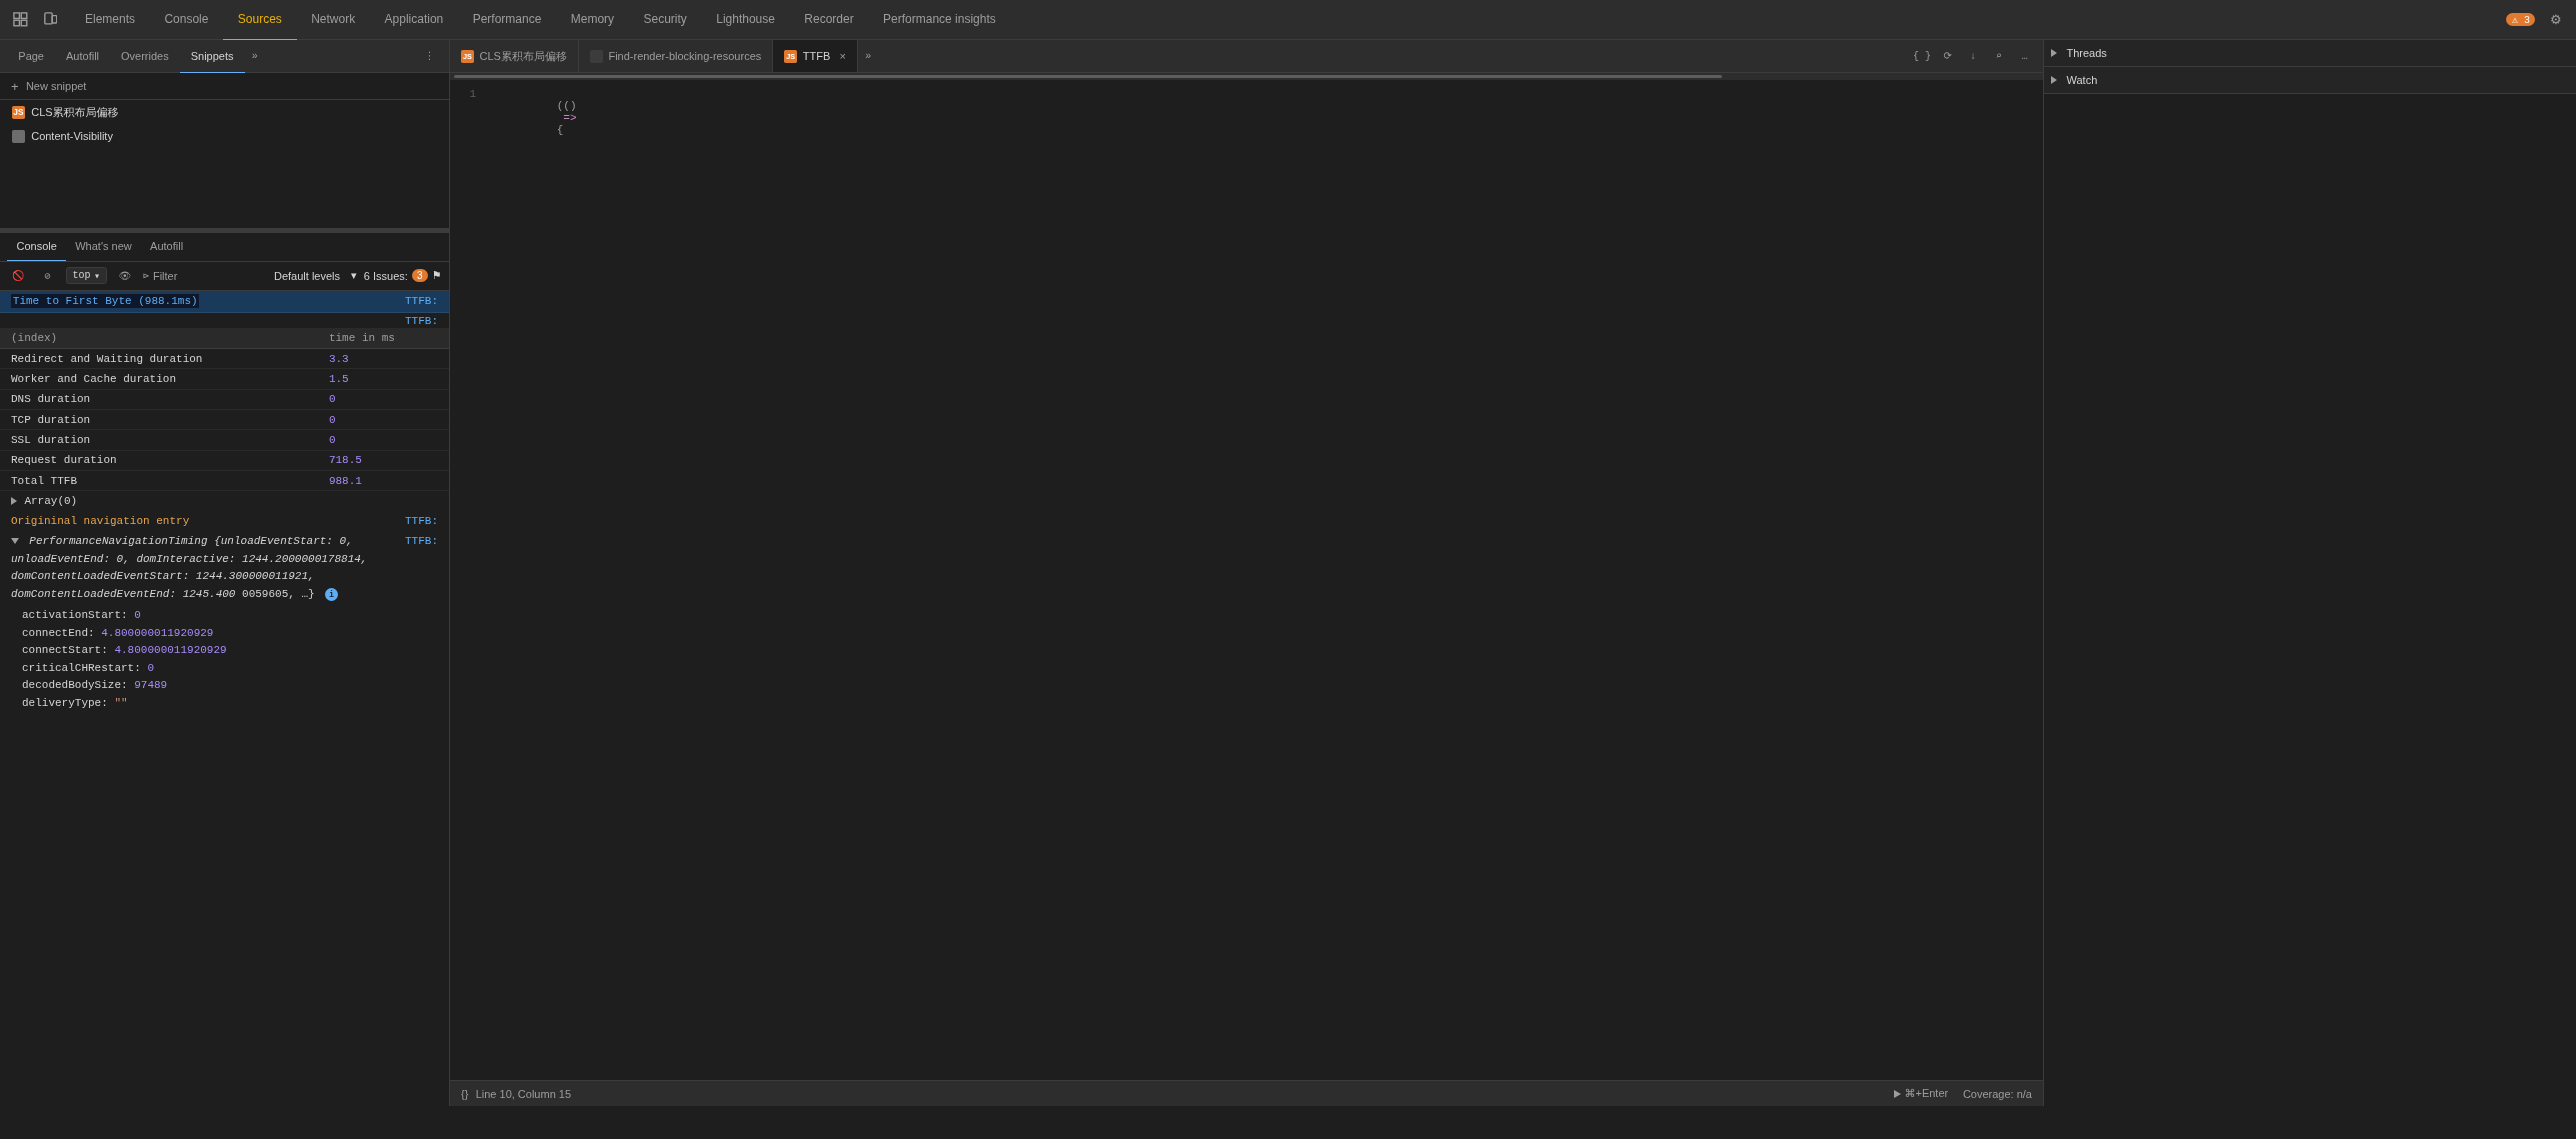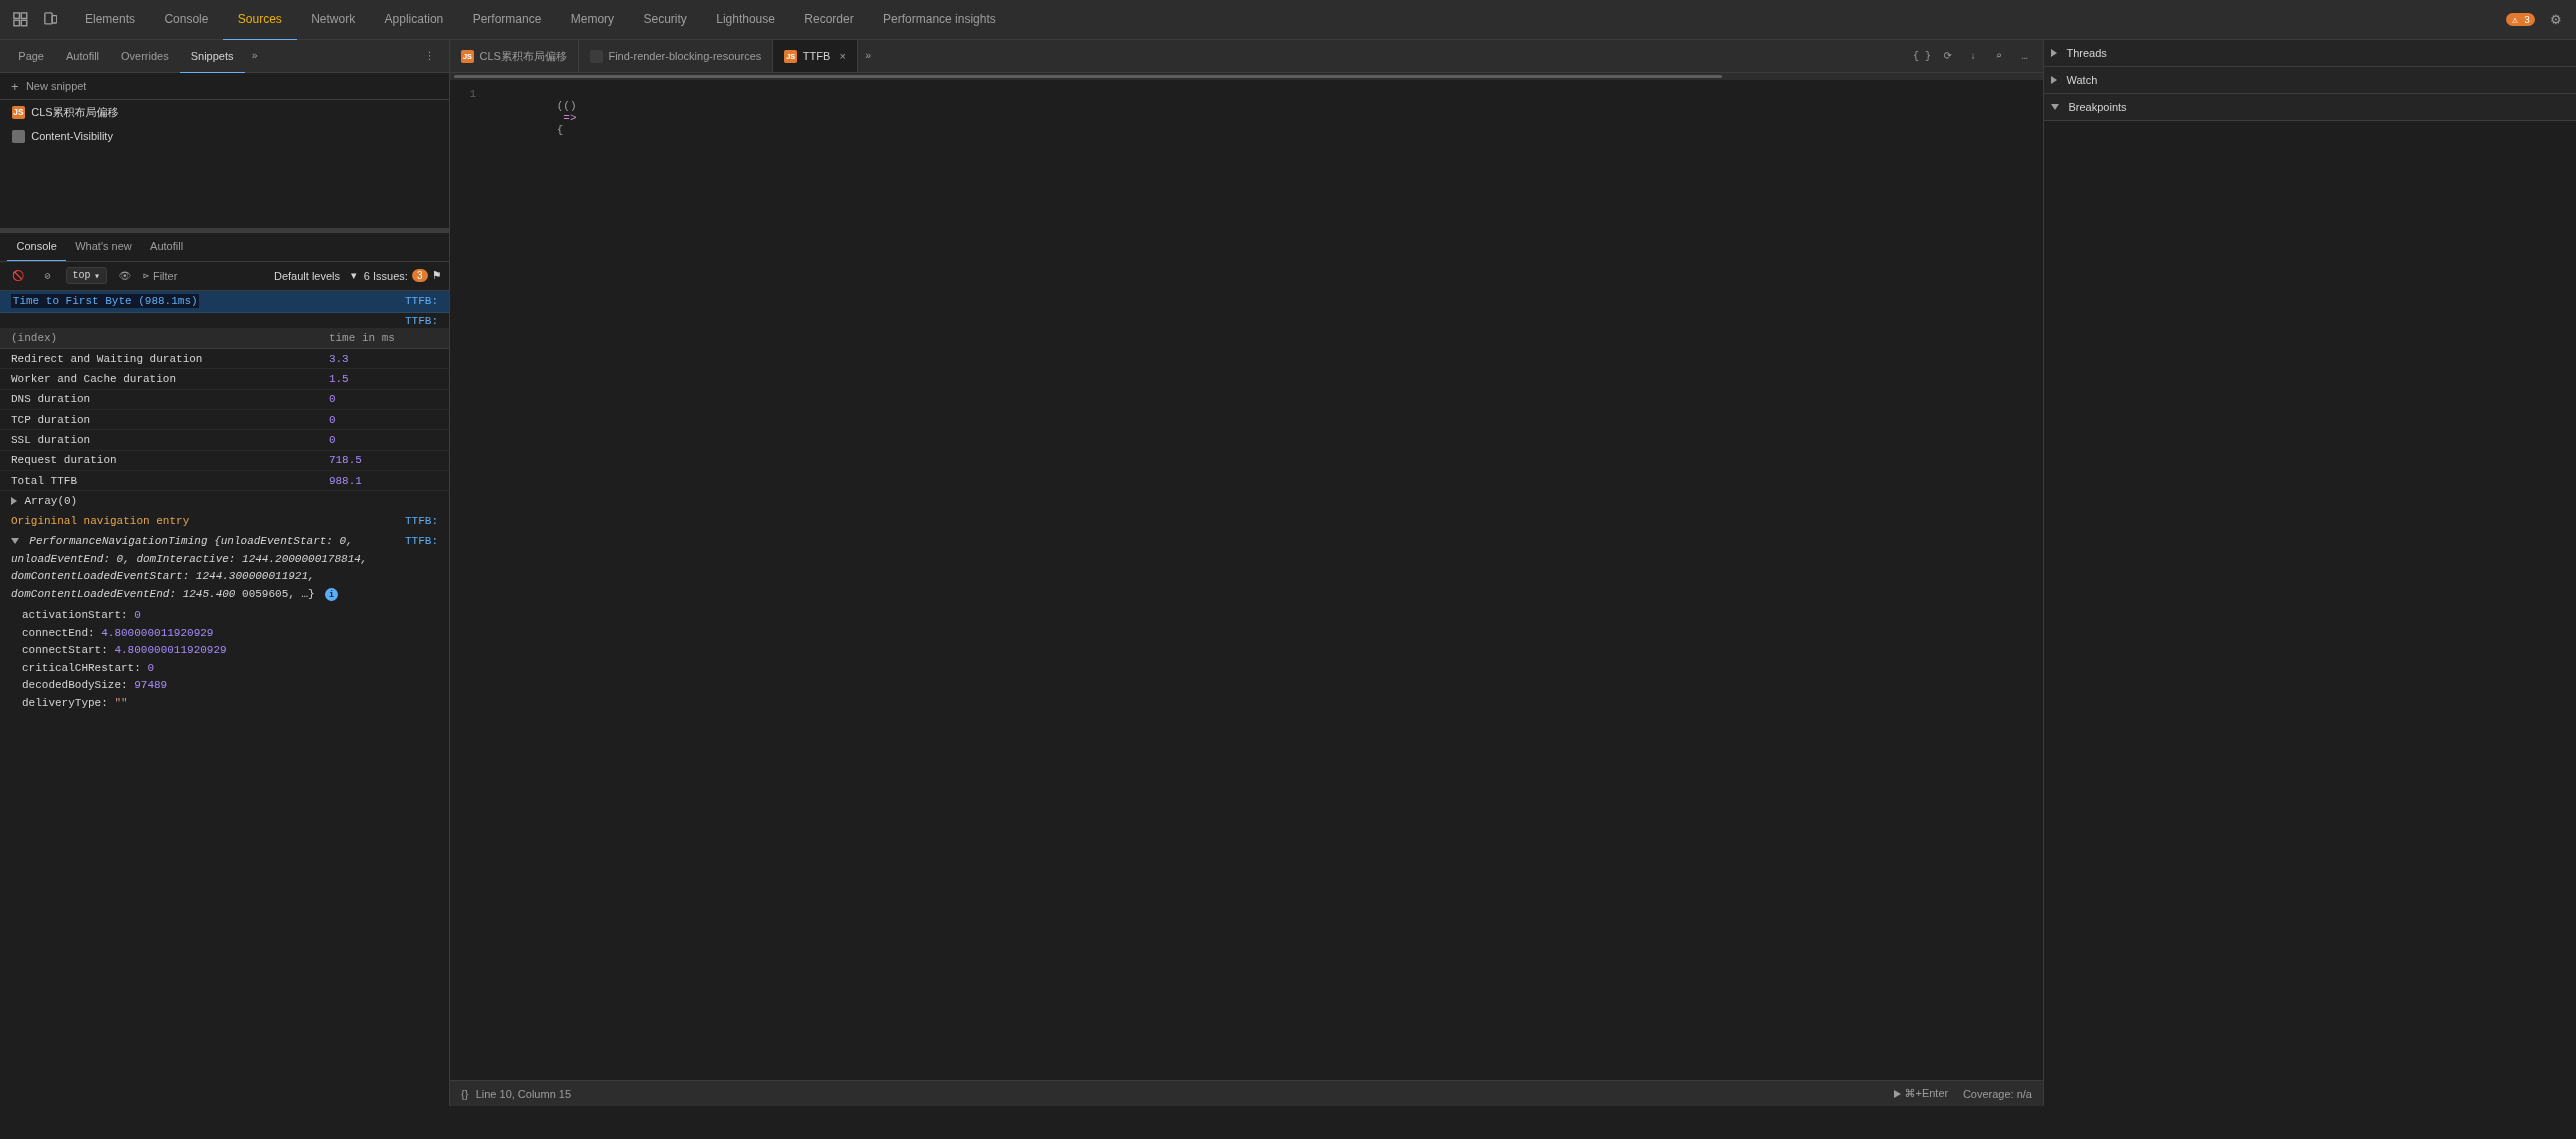--- a/index.html
+++ b/index.html
@@ -857,22 +857,16 @@
       </div>
     </div>
 
     <div class="right-section">
       <div class="right-section-header">
         <span class="arrow-right-sm"></span>
         <span class="section-title">Watch</span>
       </div>
     </div>
 
-    <div class="right-section breakpoints-section">
-      <div class="right-section-header">
-        <span class="arrow-down"></span>
-        <span class="section-title">Breakpoints</span>
-      </div>
-    </div>
 
   </div>
 </div>
 
 
 </body></html>

